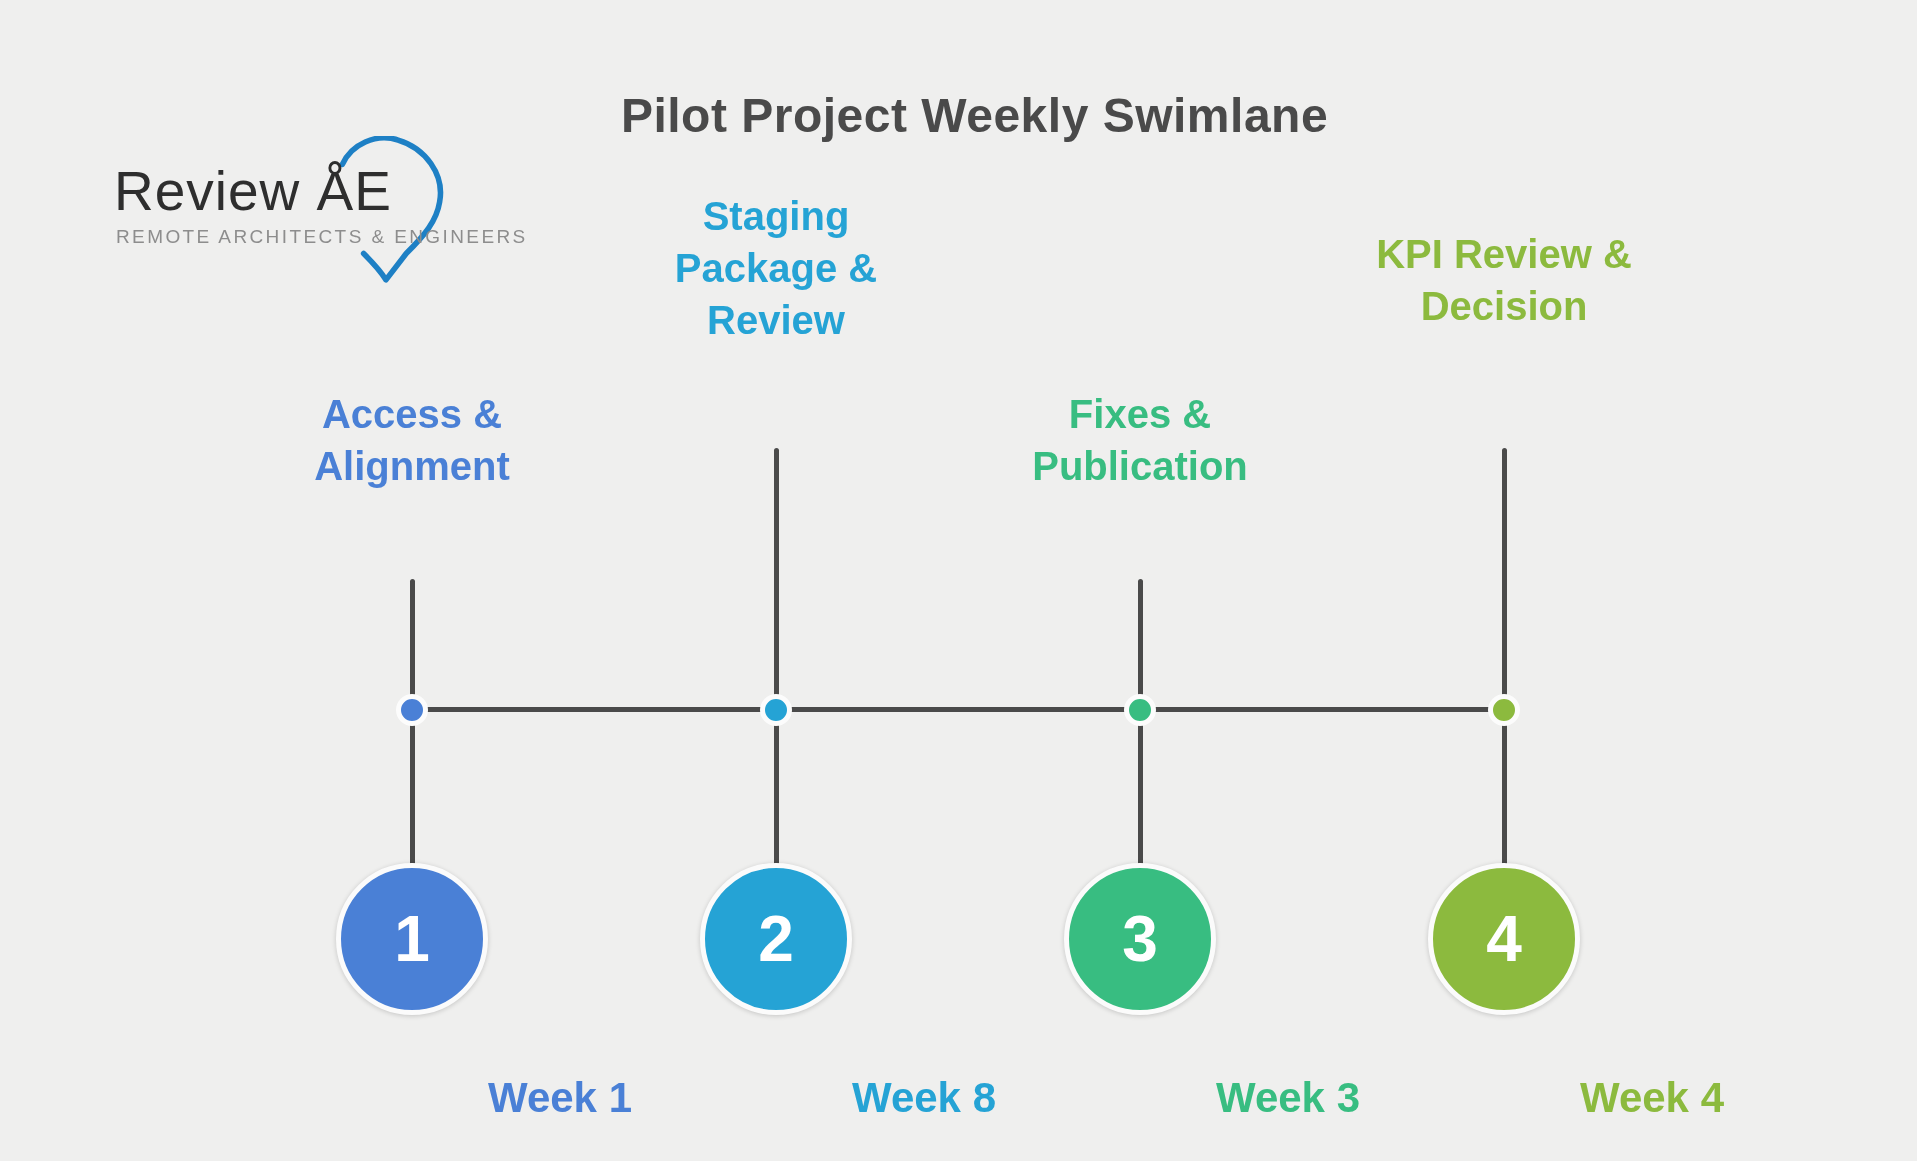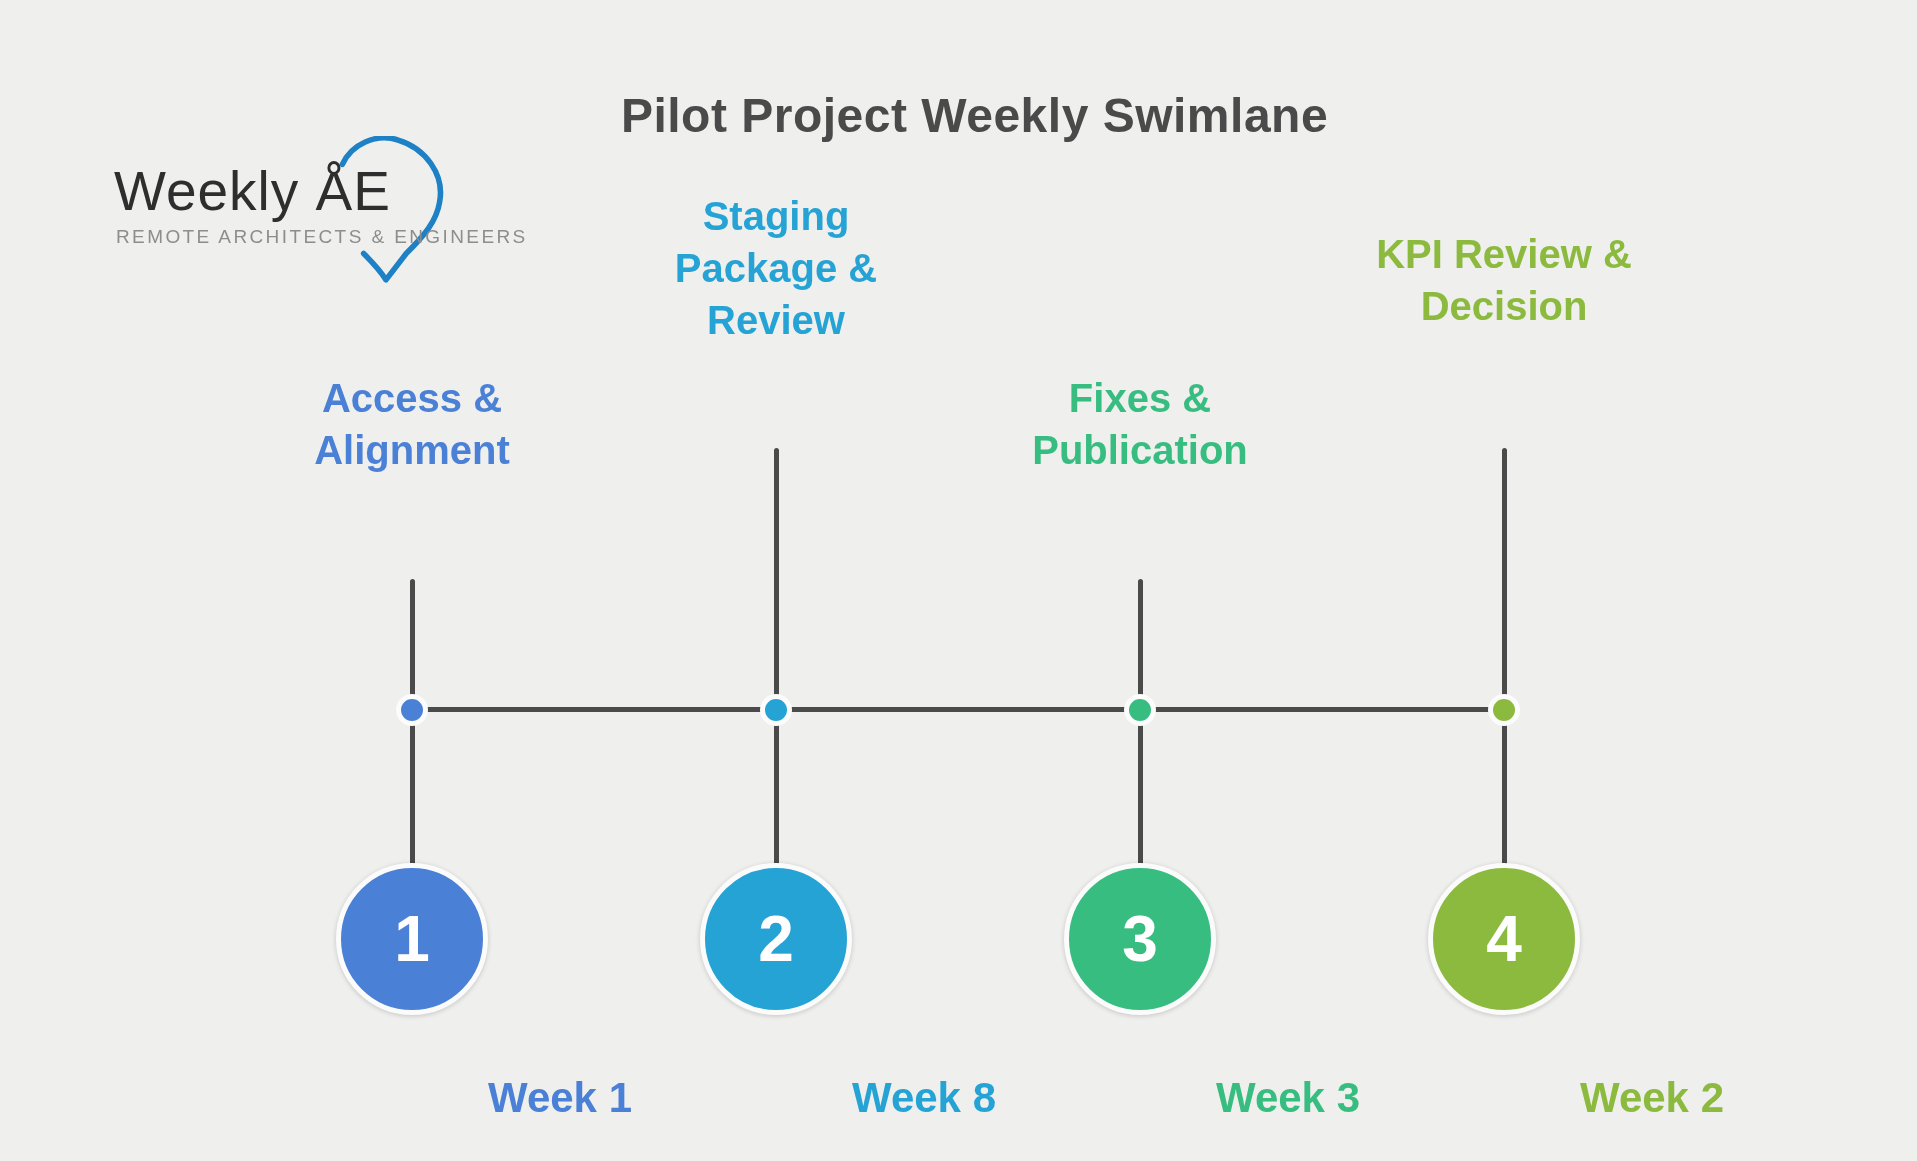--- a/index.html
+++ b/index.html
@@ -66,40 +66,40 @@
     background: var(--c); z-index: 2;
     box-shadow: 0 1px 5px rgba(0,0,0,0.18);
     display: flex; align-items: center; justify-content: center;
   }
   .num { color: #ffffff; font-size: 64px; font-weight: bold; }
   .label {
     position: absolute; left: calc(var(--x) - 220px); width: 440px;
     text-align: center; font-size: 40px; font-weight: bold;
     line-height: 52px; white-space: pre-line; color: var(--c);
   }
-  .m1 .label, .m3 .label { top: 372px; text-align: center; }
+  .m1 .label, .m3 .label { top: 388px; text-align: center; }
   .m2 .label { top: 190px; }
   .m4 .label { top: 228px; }
   .week {
     position: absolute; left: calc(var(--x) - 220px); width: 440px; top: 1074px;
     text-align: right; font-size: 42px; font-weight: bold; color: var(--c);
   }
 </style>
 </head>
 <body>
 
 <div class="canvas" style="background: rgb(239, 239, 238);">
 
   <h1 class="title" style="color: rgb(74, 74, 74);">Pilot Project Weekly Swimlane</h1>
 
   <div class="logo">
     <svg class="pin" viewBox="0 0 110 150" aria-hidden="true" style="color: rgb(30, 128, 197);">
       <path d="M 7 28 C 16 8 40 -3 62 4 C 89 12 108 38 103 65 C 100 84 88 98 70 116 L 50 142 C 44 132 35 123 28 116" fill="none" stroke="currentColor" stroke-width="5.5" stroke-linecap="round" stroke-linejoin="round"></path>
     </svg>
-    <div class="brand" style="color: rgb(46, 46, 46);">Weekly ÅE</div>
+    <div class="brand" style="color: rgb(46, 46, 46);">Review ÅE</div>
     <div class="tagline" style="color: rgb(141, 141, 141);">REMOTE ARCHITECTS &amp; ENGINEERS</div>
   </div>
 
   <div class="hline" style="background: rgb(74, 74, 74);"></div>
 
   <div class="milestone m1" style="--c: #4a80d6;">
     <div class="label">Access &amp;
 Alignment</div>
     <div class="vline" style="background: rgb(74, 74, 74);"></div>
     <div class="dot"></div>
@@ -133,16 +133,16 @@
   </div>
 
   <div class="milestone m4" style="--c: #8cba3e;">
     <div class="label">KPI Review &amp;
 Decision</div>
     <div class="vline" style="background: rgb(74, 74, 74);"></div>
     <div class="dot"></div>
     <div class="circle">
       <span class="num">4</span>
     </div>
-    <div class="week">Week 2</div>
+    <div class="week">Week 4</div>
   </div>
 
 </div>
 
 </body></html>

